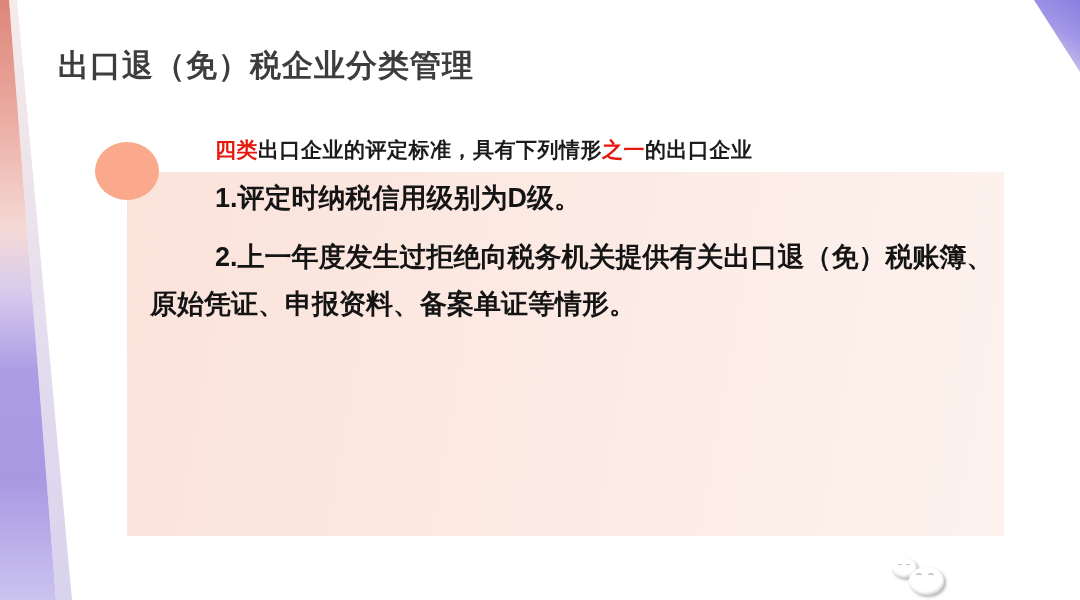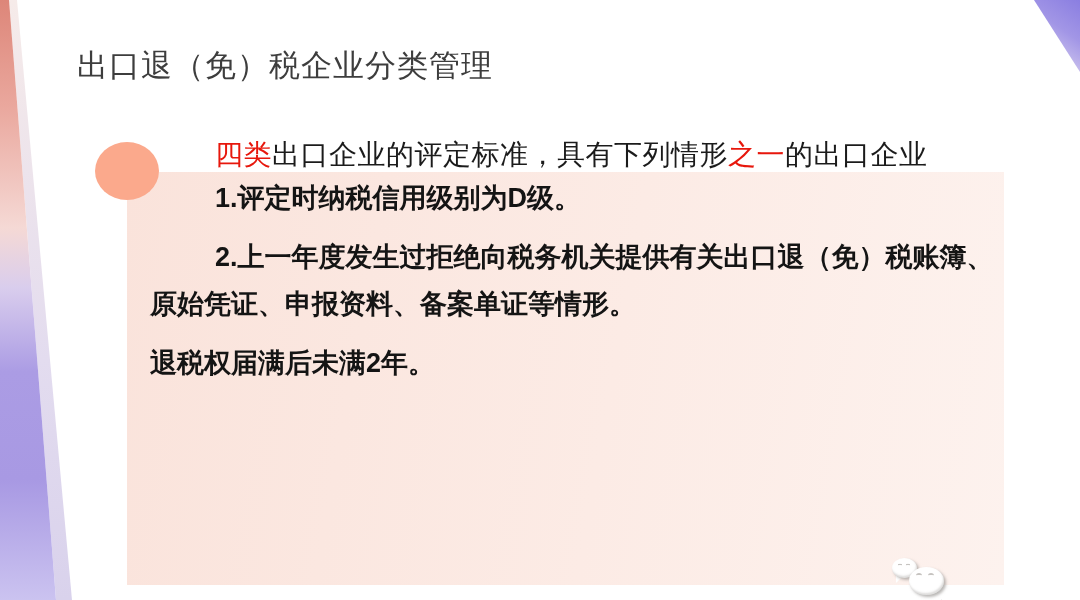--- a/index.html
+++ b/index.html
@@ -24,32 +24,32 @@
     position:absolute;right:0;top:0;width:56px;height:80px;z-index:1;
     clip-path:polygon(10px 0, 56px 0, 56px 72px);
     background:linear-gradient(215deg,#8a7ee1 0%, #a296e6 35%, #cfc6ee 68%, #ece5ee 92%);
   }
   .deco-circle{
     position:absolute;left:95px;top:142px;width:64px;height:58px;border-radius:50%;
     background:#fba98c;z-index:4;
   }
   
   .page-title{
-    position:absolute;left:77px;top:45px;z-index:3;
-    font-size:31px;letter-spacing:1px;color:#3d3d3d;font-weight:400;white-space:nowrap;
+    position:absolute;left:58px;top:45px;z-index:3;
+    font-size:31px;letter-spacing:1px;color:#3d3d3d;font-weight:700;white-space:nowrap;
   }
   
   .section-heading{
     position:absolute;left:215px;top:136px;z-index:3;
-    font-size:28px;font-weight:400;letter-spacing:0.5px;color:#1b1b1b;white-space:nowrap;text-align:center;
+    font-size:21px;font-weight:700;letter-spacing:0.5px;color:#1b1b1b;white-space:nowrap;text-align:center;
   }
   .section-heading .hl{color:#e7170c;}
   
   .criteria-panel{
-    position:absolute;left:127px;top:172px;width:877px;height:413px;z-index:2;
+    position:absolute;left:127px;top:172px;width:877px;height:364px;z-index:2;
     background:linear-gradient(100deg,#fae3db 0%, #fcebe5 55%, #fdf2ee 100%);
     padding-top:3px;box-sizing:border-box;
   }
   .panel-item + .panel-item{margin-top:12px;}
   .panel-line{
     height:47px;line-height:47px;white-space:nowrap;
     font-size:27px;font-weight:700;color:#141414;
   }
   .panel-line.start{padding-left:88px;}
   .panel-line.cont{padding-left:23px;}
@@ -99,21 +99,20 @@
 
   <div class="criteria-panel">
     <div class="panel-item">
       <div class="panel-line start">1.评定时纳税信用级别为D级。</div>
     </div>
     <div class="panel-item">
       <div class="panel-line start">2.上一年度发生过拒绝向税务机关提供有关出口退（免）税账簿、</div>
       <div class="panel-line cont">原始凭证、申报资料、备案单证等情形。</div>
     </div>
     <div class="panel-item">
-      <div class="panel-line cont">退税权届满后未满2年。</div>
     </div>
   </div>
 
   <div class="watermark">
     <div class="wm-icon">
       <div class="tail tail-small"></div>
       <div class="bubble bubble-small">
         <span class="eye l"></span>
         <span class="eye r"></span>
       </div>

